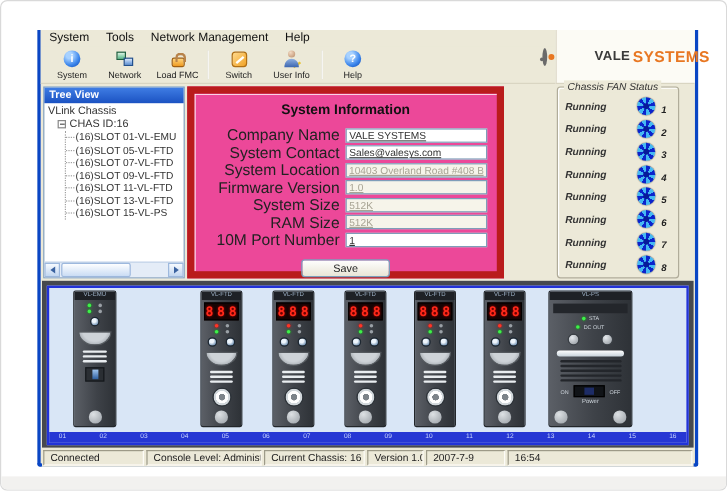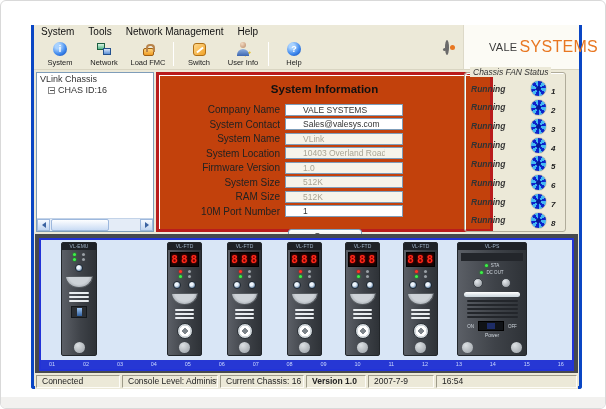--- a/index.html
+++ b/index.html
@@ -49,22 +49,22 @@
   .ico-user::after { content:""; position:absolute; left:1px; bottom:0; width:12px; height:7px; border-radius:6px 6px 0 0; background:linear-gradient(#8fb0e0,#3c66b0); }
   .ico-user i { position:absolute; right:-1px; bottom:1px; width:7px; height:2px; background:#e8c331; transform:rotate(-35deg); }
   .ico-switch { width:13px; height:13px; border-radius:3px; background:linear-gradient(135deg,#ffd98c,#f0a226); border:1px solid #b06f14; position:relative; }
   .ico-switch::after { content:""; position:absolute; left:2px; top:5px; width:8px; height:2px; background:#fff; transform:rotate(-40deg); }
   .ico-exit { width:13px; height:13px; border-radius:3px; background:linear-gradient(#ef6a4e,#c42c12); border:1px solid #8f1f0a; position:relative; }
   .ico-exit::after { content:""; position:absolute; left:3px; top:3px; width:5px; height:5px; border:2px solid #fff; border-radius:50%; }
   .header-right { position:absolute; right:0; top:0; width:116px; height:45px; background:#FCFBF5; border-left:1px solid #ddd9c8; border-bottom:1px solid #d9d5c2; display:flex; align-items:center; justify-content:center; gap:4px; }
   .logo-mark { width:15px; height:15px; border-radius:50%; border:2px solid #6a6a6a; background:#fff; position:relative; }
   .logo-mark::before { content:""; position:absolute; left:3px; top:3px; width:5px; height:5px; border-radius:50%; background:#e87722; }
   .logo-mark::after { content:""; position:absolute; right:1px; bottom:2px; width:3px; height:3px; border-radius:50%; background:#6a6a6a; }
-  .logo-primary { font-size:11px; font-weight:normal; color:#3a3a3a; letter-spacing:0.3px;margin-left:36px; }
-  .logo-secondary { font-size:16px; font-weight:normal; color:#e87722; letter-spacing:0.3px; margin-left:-2px; }
+  .logo-primary { font-size:11px; font-weight:bold; color:#3a3a3a; letter-spacing:0.3px;margin-left:36px; }
+  .logo-secondary { font-size:13px; font-weight:bold; color:#e87722; letter-spacing:0.3px; margin-left:-2px; }
 
   
   .main { position:absolute; left:0; top:45px; width:545px; height:164px; }
   .tree-panel { position:absolute; left:2px; top:2px; width:118px; height:160px; background:#fff; border:1px solid #7f9db9; display:flex; flex-direction:column; }
   .tree-header { height:13px; background:linear-gradient(#3f7de4,#1b52c2); color:#fff; font-size:9px; font-weight:bold; padding:1px 4px; }
   .tree-body { flex:1; overflow:hidden; padding:1px 0 0 3px; }
   .tree-root { font-size:9px; color:#333; line-height:11px; white-space:nowrap; }
   .tree-group { display:flex; align-items:center; gap:3px; margin-left:8px; line-height:11px; }
   .tree-expander { width:7px; height:7px; border:1px solid #888; background:#fff center/4px 1px no-repeat linear-gradient(#555,#555); }
   .tree-group-label { font-size:9px; color:#333; white-space:nowrap; }
@@ -72,26 +72,26 @@
   .tree-item { font-size:8.5px; color:#333; line-height:10.5px; white-space:nowrap; overflow:hidden; padding-left:8px; position:relative; }
   .tree-item::before { content:""; position:absolute; left:0; top:5px; width:7px; border-top:1px dotted #a0a0a0; }
   .tree-scroll { height:13px; background:#e4ecf7; border-top:1px solid #c3d3e8; display:flex; align-items:center; }
   .scroll-arrow { width:13px; height:12px; background:linear-gradient(#f6faff,#c2d6f0); border:1px solid #9db8dd; display:flex; align-items:center; justify-content:center; }
   .scroll-arrow i { width:0; height:0; border-top:3px solid transparent; border-bottom:3px solid transparent; }
   .scroll-arrow.left i { border-right:4px solid #3a62a0; }
   .scroll-arrow.right i { border-left:4px solid #3a62a0; }
   .scroll-track { flex:1; height:12px; position:relative; }
   .scroll-thumb { position:absolute; left:1px; top:0; width:58px; height:12px; border:1px solid #9db8dd; border-radius:2px; background:linear-gradient(#fdfeff,#cadcf4); }
 
-  .form-panel { position:absolute; left:122px; top:2px; width:337px; height:160px; background:#c2410c; border:3px solid #b91c1c; box-shadow:inset 1px 1px 0 #fff; }
+  .form-panel { position:absolute; left:122px; top:2px; width:264px; height:160px; background:#ec4899; border:6px solid #b91c1c; box-shadow:inset 1px 1px 0 #fff; }
   .form-title { text-align:center; font-size:11.5px; font-weight:bold; color:#111; margin-top:8px; }
   .form-rows { margin-top:8px; }
   .form-row { display:flex; align-items:center; height:13.5px; margin-bottom:1px; }
-  .form-label { width:126px; text-align:right; font-size:10px; color:#222; padding-right:5px; white-space:nowrap; }
-  .form-input { width:118px; height:12px; border:1px solid #7f9db9; background:#fff; font-size:8.5px; color:#333; padding:0 17px; font-family:"Liberation Sans",sans-serif; }
+  .form-label { width:126px; text-align:right; font-size:13px; color:#222; padding-right:5px; white-space:nowrap; }
+  .form-input { width:118px; height:12px; border:1px solid #7f9db9; background:#fff; font-size:8.5px; color:#333; padding:0 2px; font-family:"Liberation Sans",sans-serif;text-decoration:underline; }
   .form-input.ro { background:#f6f4ea; color:#a8a494; }
   .save-row { text-align:center; margin-top:7px; }
   .save-btn { width:74px; height:15px; font-size:9px; color:#222; border:1px solid #7b9ebd; border-radius:3px; background:linear-gradient(#fefefe,#e9e5d6); font-family:"Liberation Sans",sans-serif; }
 
   .fan-panel { position:absolute; left:430px; top:2px; width:102px; height:160px; border:1px solid #b0ac9a; border-radius:3px; box-shadow:inset 1px 1px 0 #fff;font-style:italic; }
   .fan-title { position:absolute; top:-6px; left:5px; background:#ECE9D8; font-size:8.5px; color:#333; padding:0 3px; white-space:nowrap; }
   .fan-rows { position:absolute; inset:7px 4px 2px 6px; display:flex; flex-direction:column; justify-content:space-between; }
   .fan-row { display:flex; align-items:center; height:17px; }
   .fan-status { width:52px; font-size:8.5px; font-weight:bold; color:#333; }
   .fan { width:15px; height:15px; border-radius:50%; background:#0b23cc;
@@ -205,26 +205,36 @@
 
       <div class="header-right">
         <span class="logo-mark"></span>
         <span class="logo-primary">VALE</span>
         <span class="logo-secondary">SYSTEMS</span>
       </div>
 
       <div class="main">
 
         <div class="tree-panel">
+          <div class="tree-header">Tree View</div>
           <div class="tree-body">
             <div class="tree-root">VLink Chassis</div>
             <div class="tree-group">
               <span class="tree-expander"></span>
               <span class="tree-group-label">CHAS ID:16</span>
             </div>
+            <div class="tree-children">
+              <div class="tree-item">(16)SLOT 01-VL-EMU</div>
+              <div class="tree-item">(16)SLOT 05-VL-FTD</div>
+              <div class="tree-item">(16)SLOT 07-VL-FTD</div>
+              <div class="tree-item">(16)SLOT 09-VL-FTD</div>
+              <div class="tree-item">(16)SLOT 11-VL-FTD</div>
+              <div class="tree-item">(16)SLOT 13-VL-FTD</div>
+              <div class="tree-item">(16)SLOT 15-VL-PS</div>
+            </div>
           </div>
           <div class="tree-scroll">
             <span class="scroll-arrow left">
                 <i></i>
               </span>
             <span class="scroll-track">
                 <span class="scroll-thumb"></span>
               </span>
             <span class="scroll-arrow right">
                 <i></i>
@@ -235,24 +245,20 @@
         <div class="form-panel">
           <div class="form-title">System Information</div>
           <div class="form-rows">
             <div class="form-row">
               <span class="form-label">Company Name</span>
               <input class="form-input" value="VALE SYSTEMS" style="">
             </div>
             <div class="form-row">
               <span class="form-label">System Contact</span>
               <input class="form-input" value="Sales@valesys.com" style="">
-            </div>
-            <div class="form-row">
-              <span class="form-label">System Name</span>
-              <input class="form-input ro" readonly="" value="VLink" style="">
             </div>
             <div class="form-row">
               <span class="form-label">System Location</span>
               <input class="form-input ro" readonly="" value="10403 Overland Road #408 Boise,USA" style="">
             </div>
             <div class="form-row">
               <span class="form-label">Firmware Version</span>
               <input class="form-input ro" readonly="" value="1.0" style="">
             </div>
             <div class="form-row">
@@ -516,21 +522,21 @@
             <span>15</span>
               <span>16</span>
           </div>
         </div>
       </div>
 
       <div class="statusbar">
         <span class="status-cell" style="width:84px;">Connected</span>
         <span class="status-cell" style="width:96px;">Console Level: Administrator</span>
         <span class="status-cell" style="width:84px;">Current Chassis: 16</span>
-        <span class="status-cell" style="width:60px;font-weight:bold;">Version 1.0</span>
+        <span class="status-cell" style="width:47px;">Version 1.0</span>
         <span class="status-cell" style="width:66px;">2007-7-9</span>
         <span class="status-cell" style="flex:1;">16:54</span>
       </div>
 
     </div>
   </div>
 
   <div class="page-bottom-strip"></div>
 </div>
 

